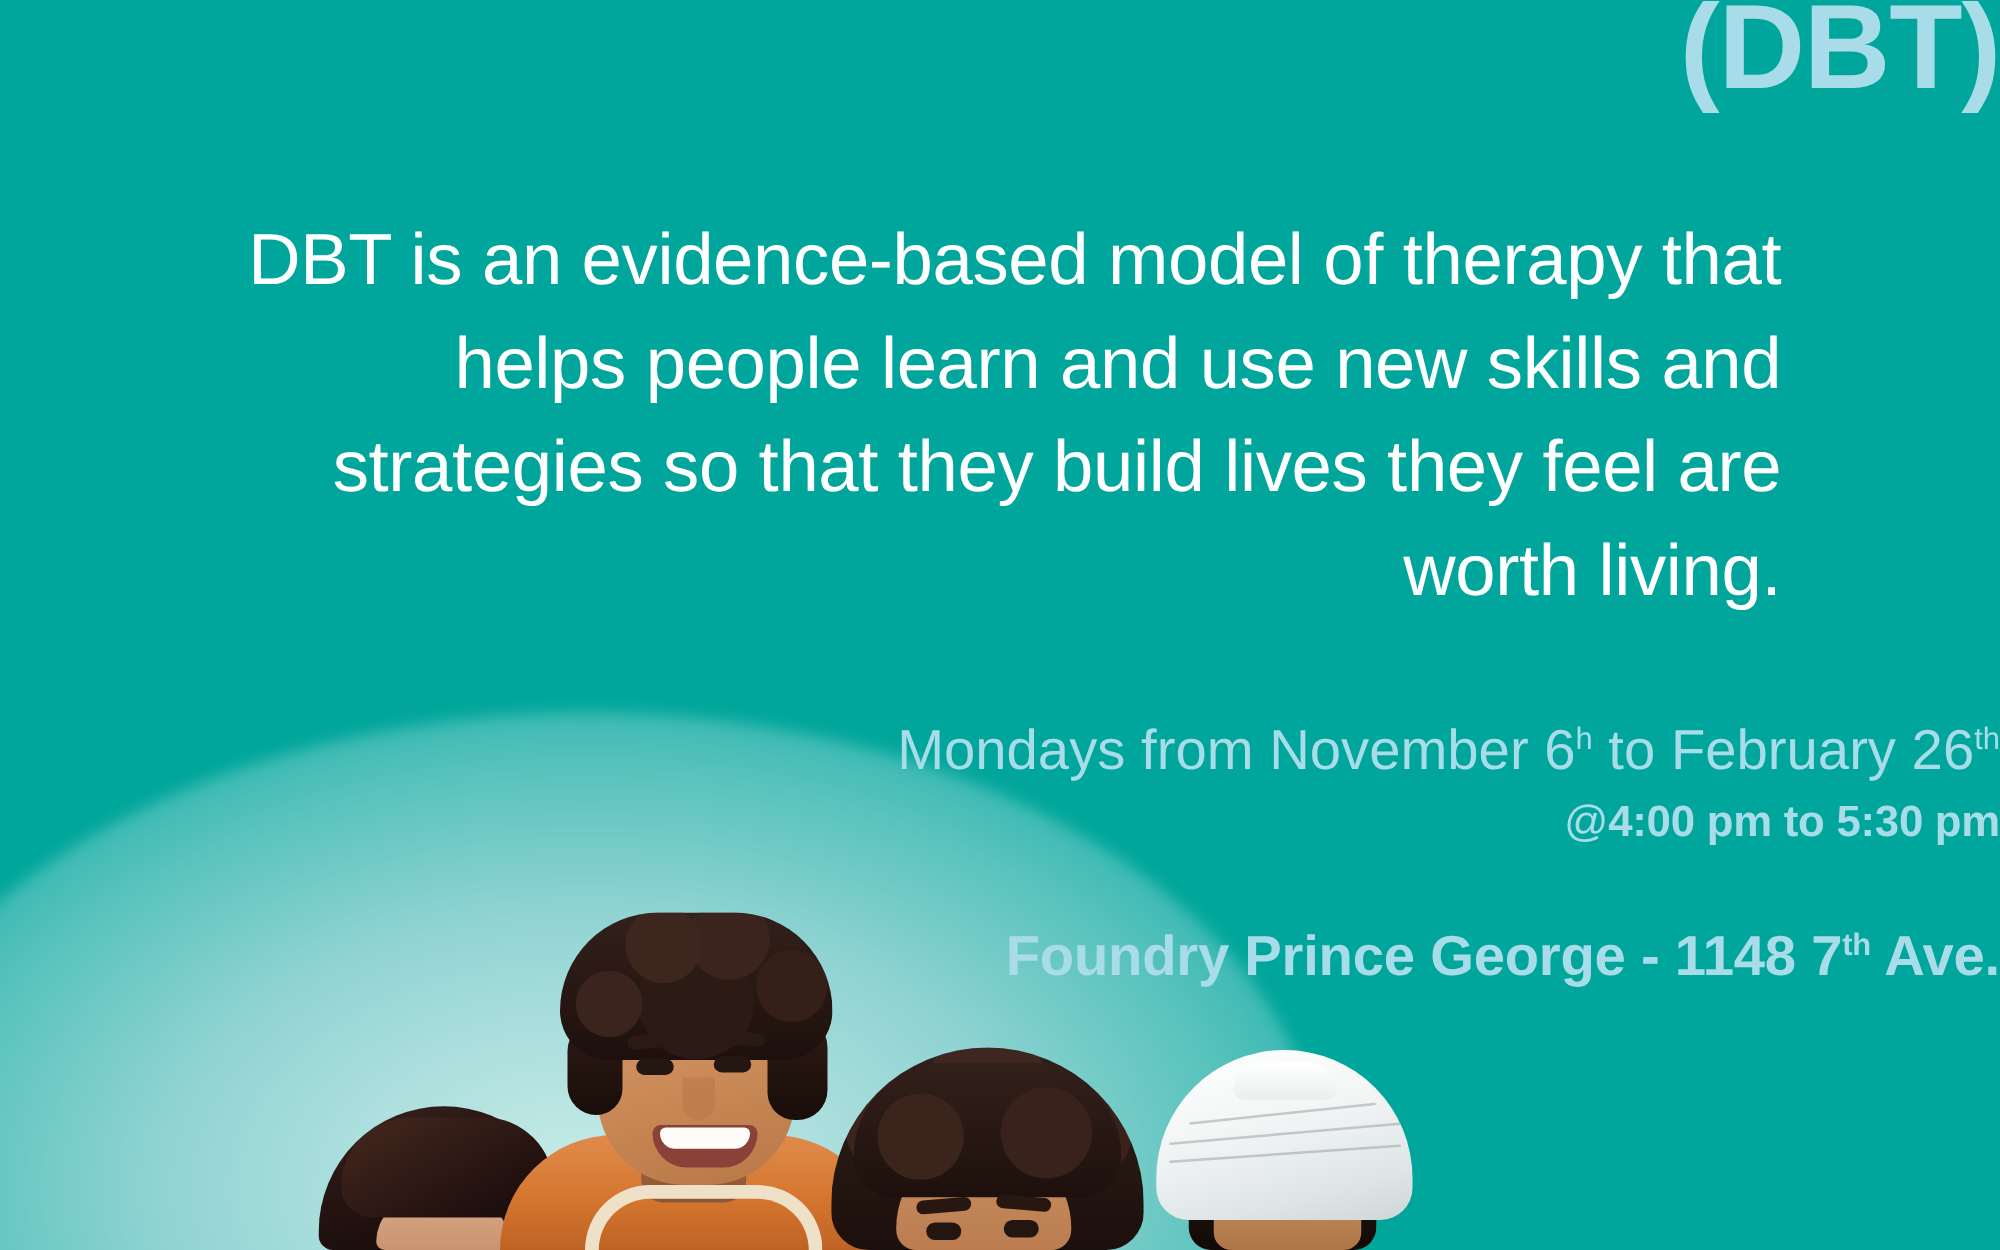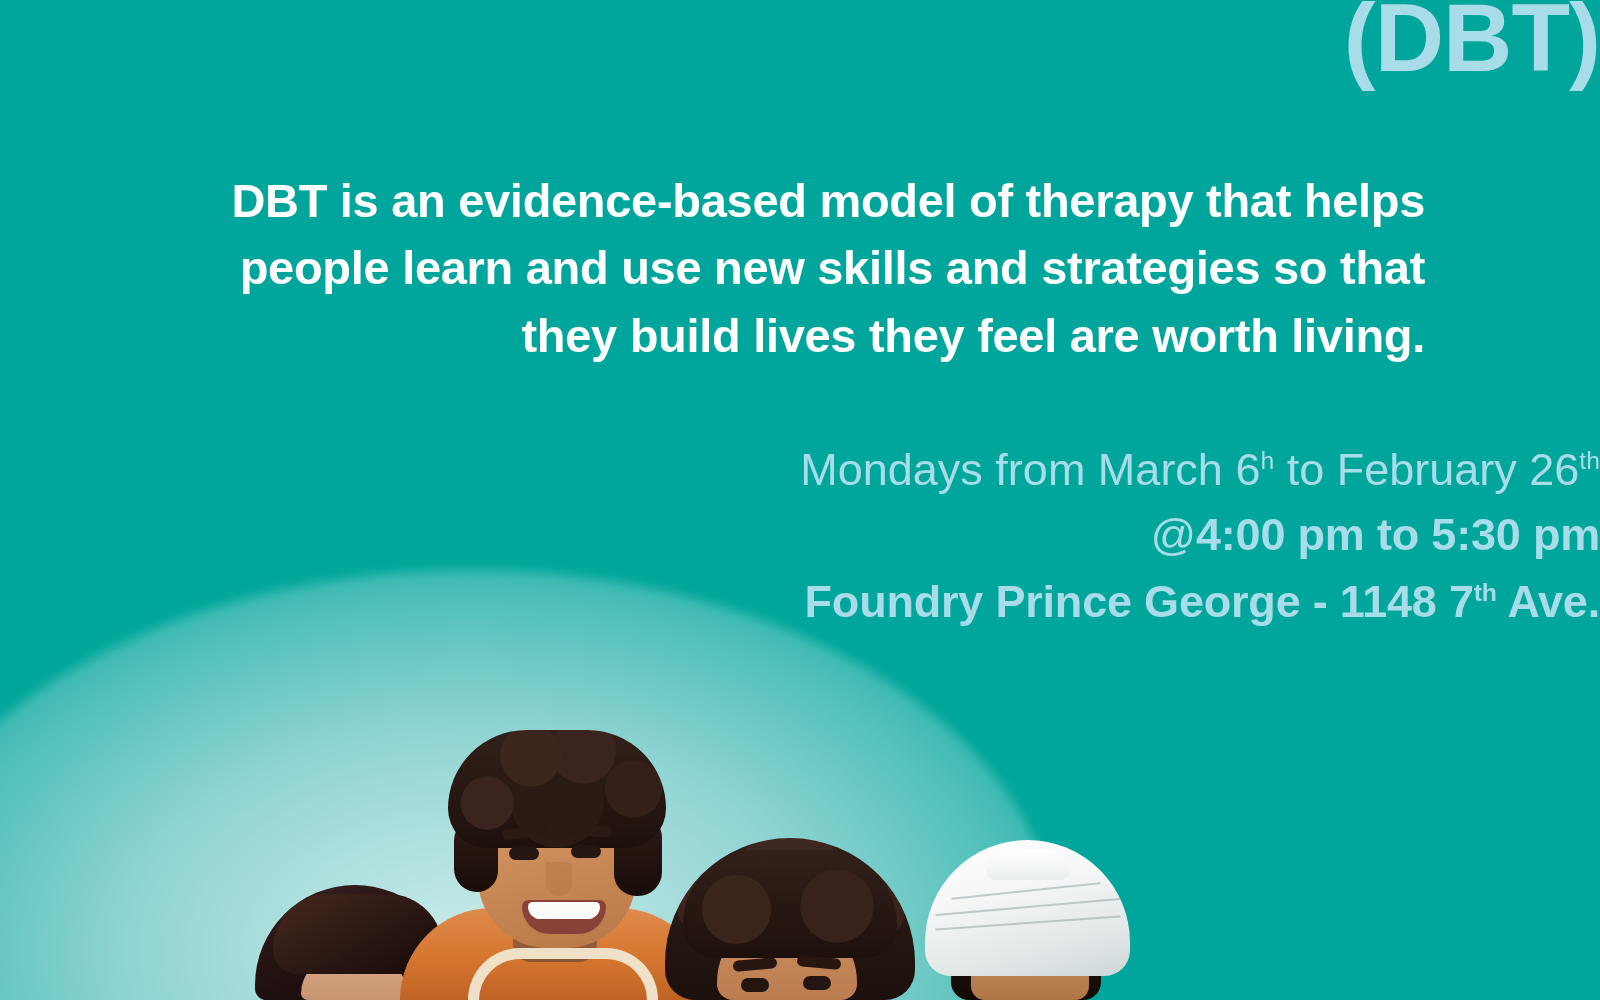--- a/index.html
+++ b/index.html
@@ -49,22 +49,22 @@
     color:#a8dce8;
     font-weight:bold;
     font-size:96px;
     line-height:0.95;
     letter-spacing:-1px;
     margin-top:-8px;
   }
 
   .body-copy {
     color:#ffffff;
-    font-weight:bold;
-    font-size:47px;
+    font-weight:normal;
+    font-size:58px;
     line-height:1.43;
     letter-spacing:-0.3px;
     margin:12px auto;
     margin-top:84px;
     width:1250px;
   }
 
   .schedule {
     margin-top:68px;
     color:#a8dce8;
@@ -73,32 +73,33 @@
   .sched-line { display:block; }
 
   .sched-dates {
     font-weight:normal;
     font-size:45px;
     line-height:1.45;
     letter-spacing:0px;
   }
 
   .sched-time {
-    font-size:45px;
+    font-size:35px;
     line-height:1.48;
     letter-spacing:-0.2px;
   }
   .sched-time .at { font-weight:normal; }
   .sched-time .hours { font-weight:bold; }
 
   .sched-place {
     font-weight:bold;
     font-size:45px;
     line-height:1.48;
     letter-spacing:-0.2px;
+    margin-top:48px;
   }
 
   sup {
     font-size:0.55em;
     vertical-align:super;
     line-height:0;
   }
 
   
   .photo-group {
@@ -275,21 +276,21 @@
 
   <div class="content">
 
     <div class="heading">(DBT)</div>
 
     <div class="body-copy">DBT is an evidence-based model of therapy that helps people learn and use new skills and strategies so that they build lives they feel are worth living.</div>
 
     <div class="schedule">
 
       <div class="sched-line sched-dates">
-        <span>Mondays from March 6</span><sup>h</sup><span> to February 26</span><sup>th</sup>
+        <span>Mondays from November 6</span><sup>h</sup><span> to February 26</span><sup>th</sup>
       </div>
 
       <div class="sched-line sched-time">
         <span class="at">@</span><span class="hours">4:00 pm to 5:30 pm</span>
       </div>
 
       <div class="sched-line sched-place">
         <span>Foundry Prince George - 1148 7</span><sup>th</sup><span> Ave.</span>
       </div>
 

